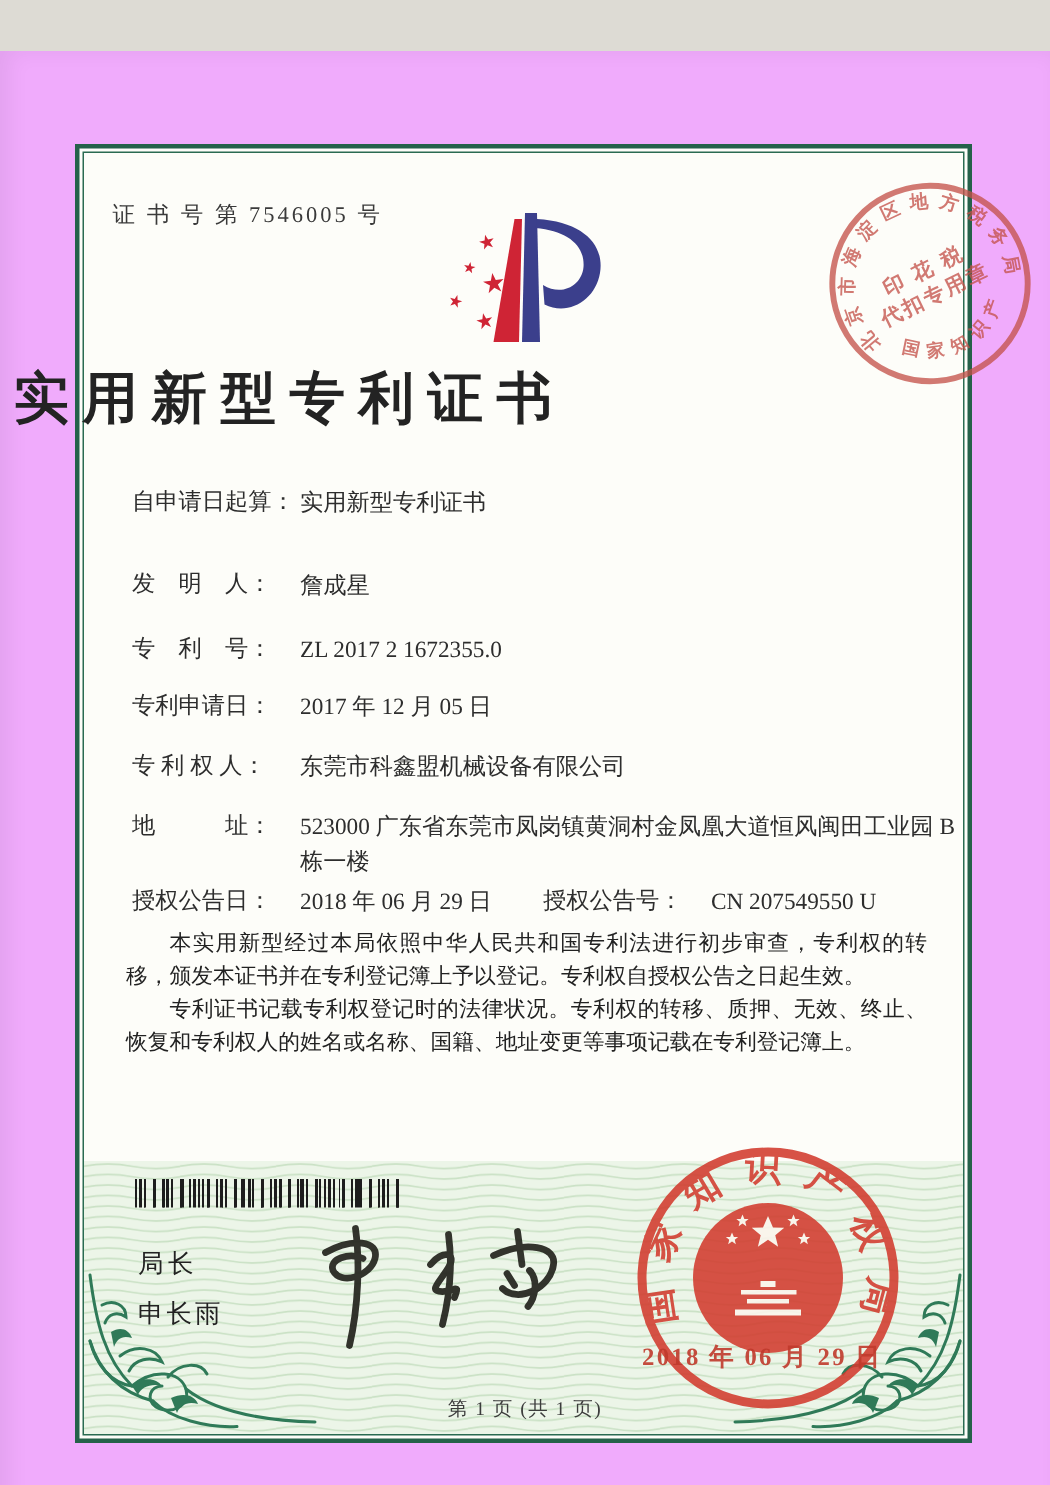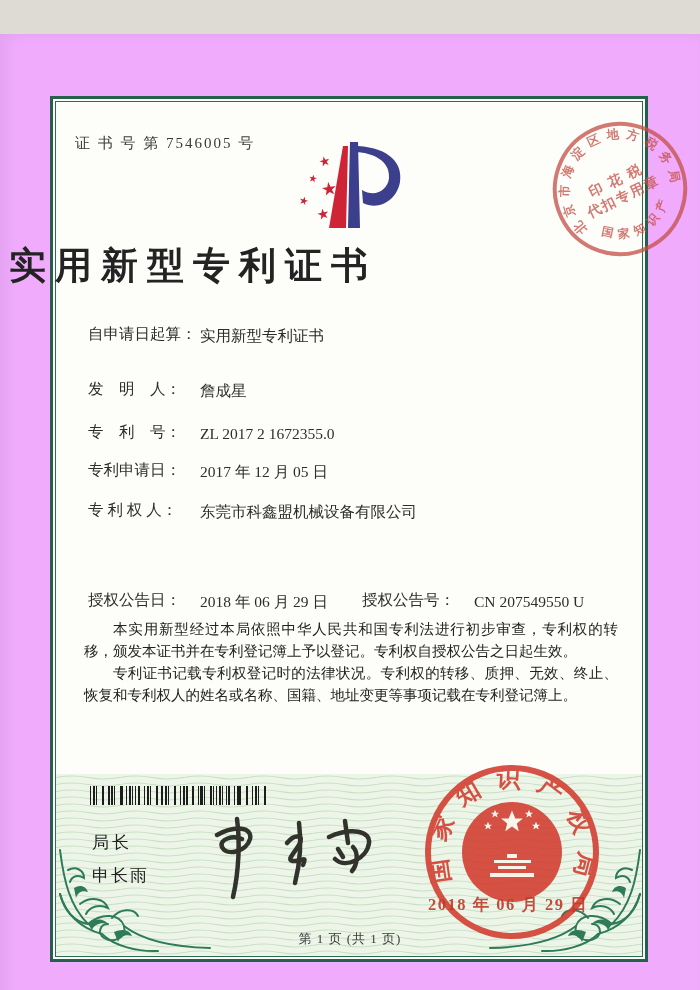--- a/index.html
+++ b/index.html
@@ -153,20 +153,24 @@
     <span class="lab">专　利　号：</span>
     <span class="val">ZL 2017 2 1672355.0</span>
   </div>
   <div class="field abs-z" style="top:426px">
     <span class="lab">专利申请日：</span>
     <span class="val">2017 年 12 月 05 日</span>
   </div>
   <div class="field abs-z" style="top:466px">
     <span class="lab">专 利 权 人：</span>
     <span class="val">东莞市科鑫盟机械设备有限公司</span>
+  </div>
+  <div class="field addr abs-z" style="top:506px">
+    <span class="lab">地　　　址：</span>
+    <span class="val">523000 广东省东莞市凤岗镇黄洞村金凤凰大道恒风闽田工业园 B 栋一楼</span>
   </div>
   <div class="field abs-z" style="top:556px">
     <span class="lab">授权公告日：</span>
     <span class="val">2018 年 06 月 29 日</span>
   </div>
   <div class="field pair2 abs-z" style="top:556px">
     <span class="lab">授权公告号：</span>
     <span class="val">CN 207549550 U</span>
   </div>
 

